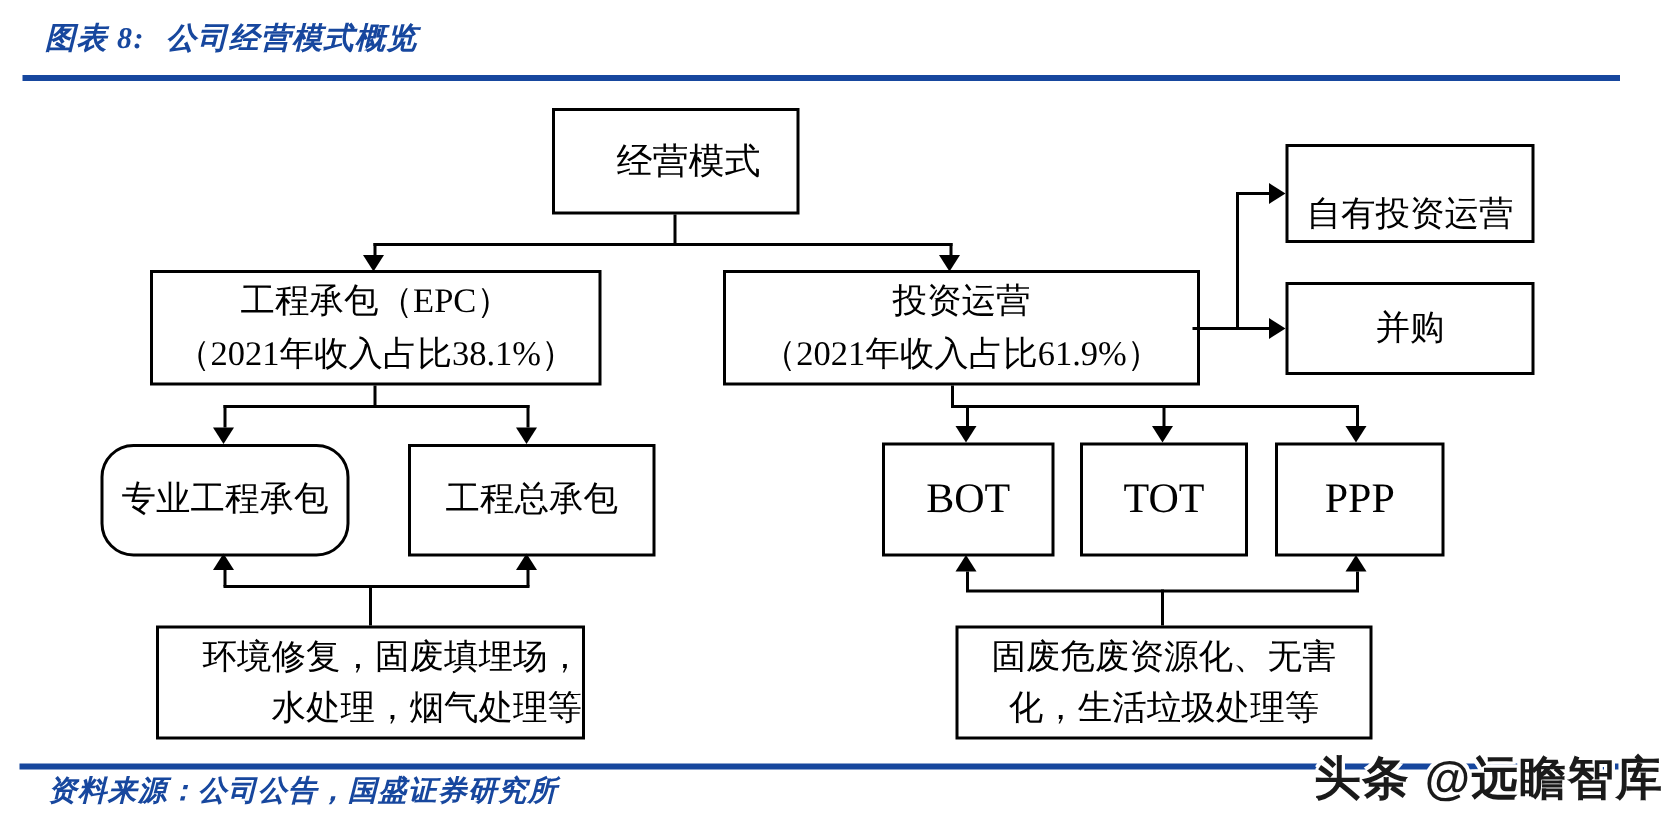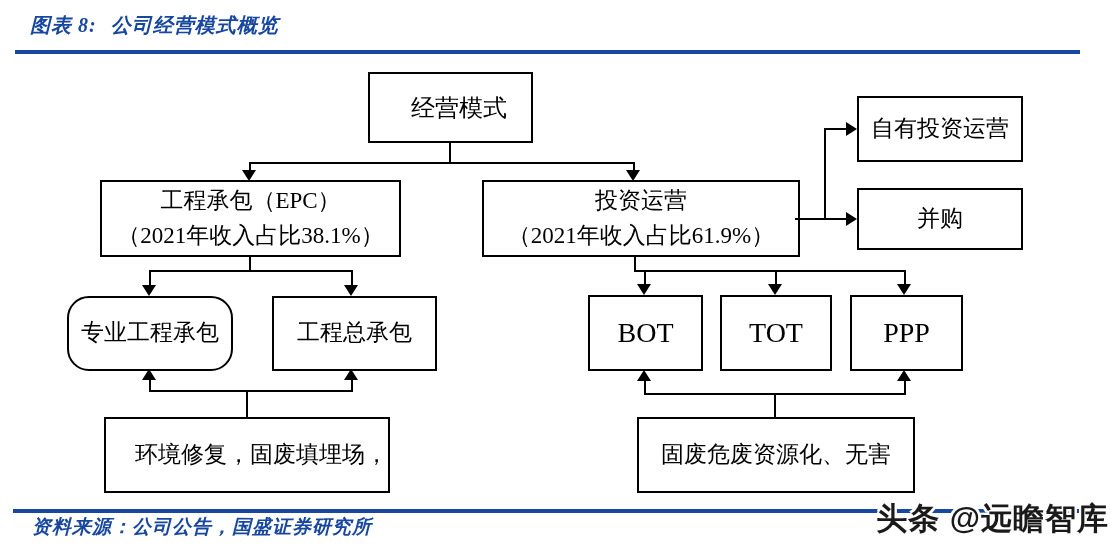--- a/index.html
+++ b/index.html
@@ -51,21 +51,21 @@
     border:2px solid var(--ink);
     background:#fff;
     display:flex;flex-direction:column;align-items:center;justify-content:center;
     text-align:center;color:#000;
     font-size:23px;line-height:1.5;white-space:nowrap;
   }
   .node span{display:block;}
   .n-root     {left:368px;top:72px;width:165px;height:71px;font-size:24px;padding-left:17px;}
   .n-epc      {left:100px;top:180px;width:301px;height:77px;}
   .n-invest   {left:482px;top:180px;width:318px;height:77px;}
-  .n-own      {left:857px;top:96px;width:166px;height:66px;}
+  .n-own      {left:857px;top:96px;width:166px;height:66px;justify-content:flex-end;}
   .n-merger   {left:857px;top:188px;width:166px;height:62px;}
   .n-prof     {left:67px;top:296px;width:166px;height:75px;border-radius:22px;}
   .n-general  {left:272px;top:296px;width:165px;height:75px;}
   .n-bot      {left:588px;top:295px;width:115px;height:76px;font-size:28px;}
   .n-tot      {left:720px;top:295px;width:112px;height:76px;font-size:28px;}
   .n-ppp      {left:850px;top:295px;width:113px;height:76px;font-size:28px;}
   .n-env      {left:104px;top:417px;width:286px;height:76px;align-items:flex-end;}
   .n-waste    {left:637px;top:417px;width:278px;height:76px;}
   
   .hline{position:absolute;height:2px;background:var(--ink);}
@@ -114,23 +114,25 @@
       <span>BOT</span>
     </div>
     <div class="node n-tot">
       <span>TOT</span>
     </div>
     <div class="node n-ppp">
       <span>PPP</span>
     </div>
     <div class="node n-env">
       <span>环境修复，固废填埋场，</span>
+      <span>水处理，烟气处理等</span>
     </div>
     <div class="node n-waste">
       <span>固废危废资源化、无害</span>
+      <span>化，生活垃圾处理等</span>
     </div>
 
     <div class="vline" style="left:449px;top:143px;height:20px;"></div>
     <div class="hline" style="left:249px;top:162px;width:386px;"></div>
     <div class="vline" style="left:249px;top:162px;height:9px;"></div>
     <div class="arr down" style="left:242px;top:170px;"></div>
     <div class="vline" style="left:633px;top:162px;height:9px;"></div>
     <div class="arr down" style="left:626px;top:170px;"></div>
 
     <div class="vline" style="left:249px;top:257px;height:14px;"></div>

